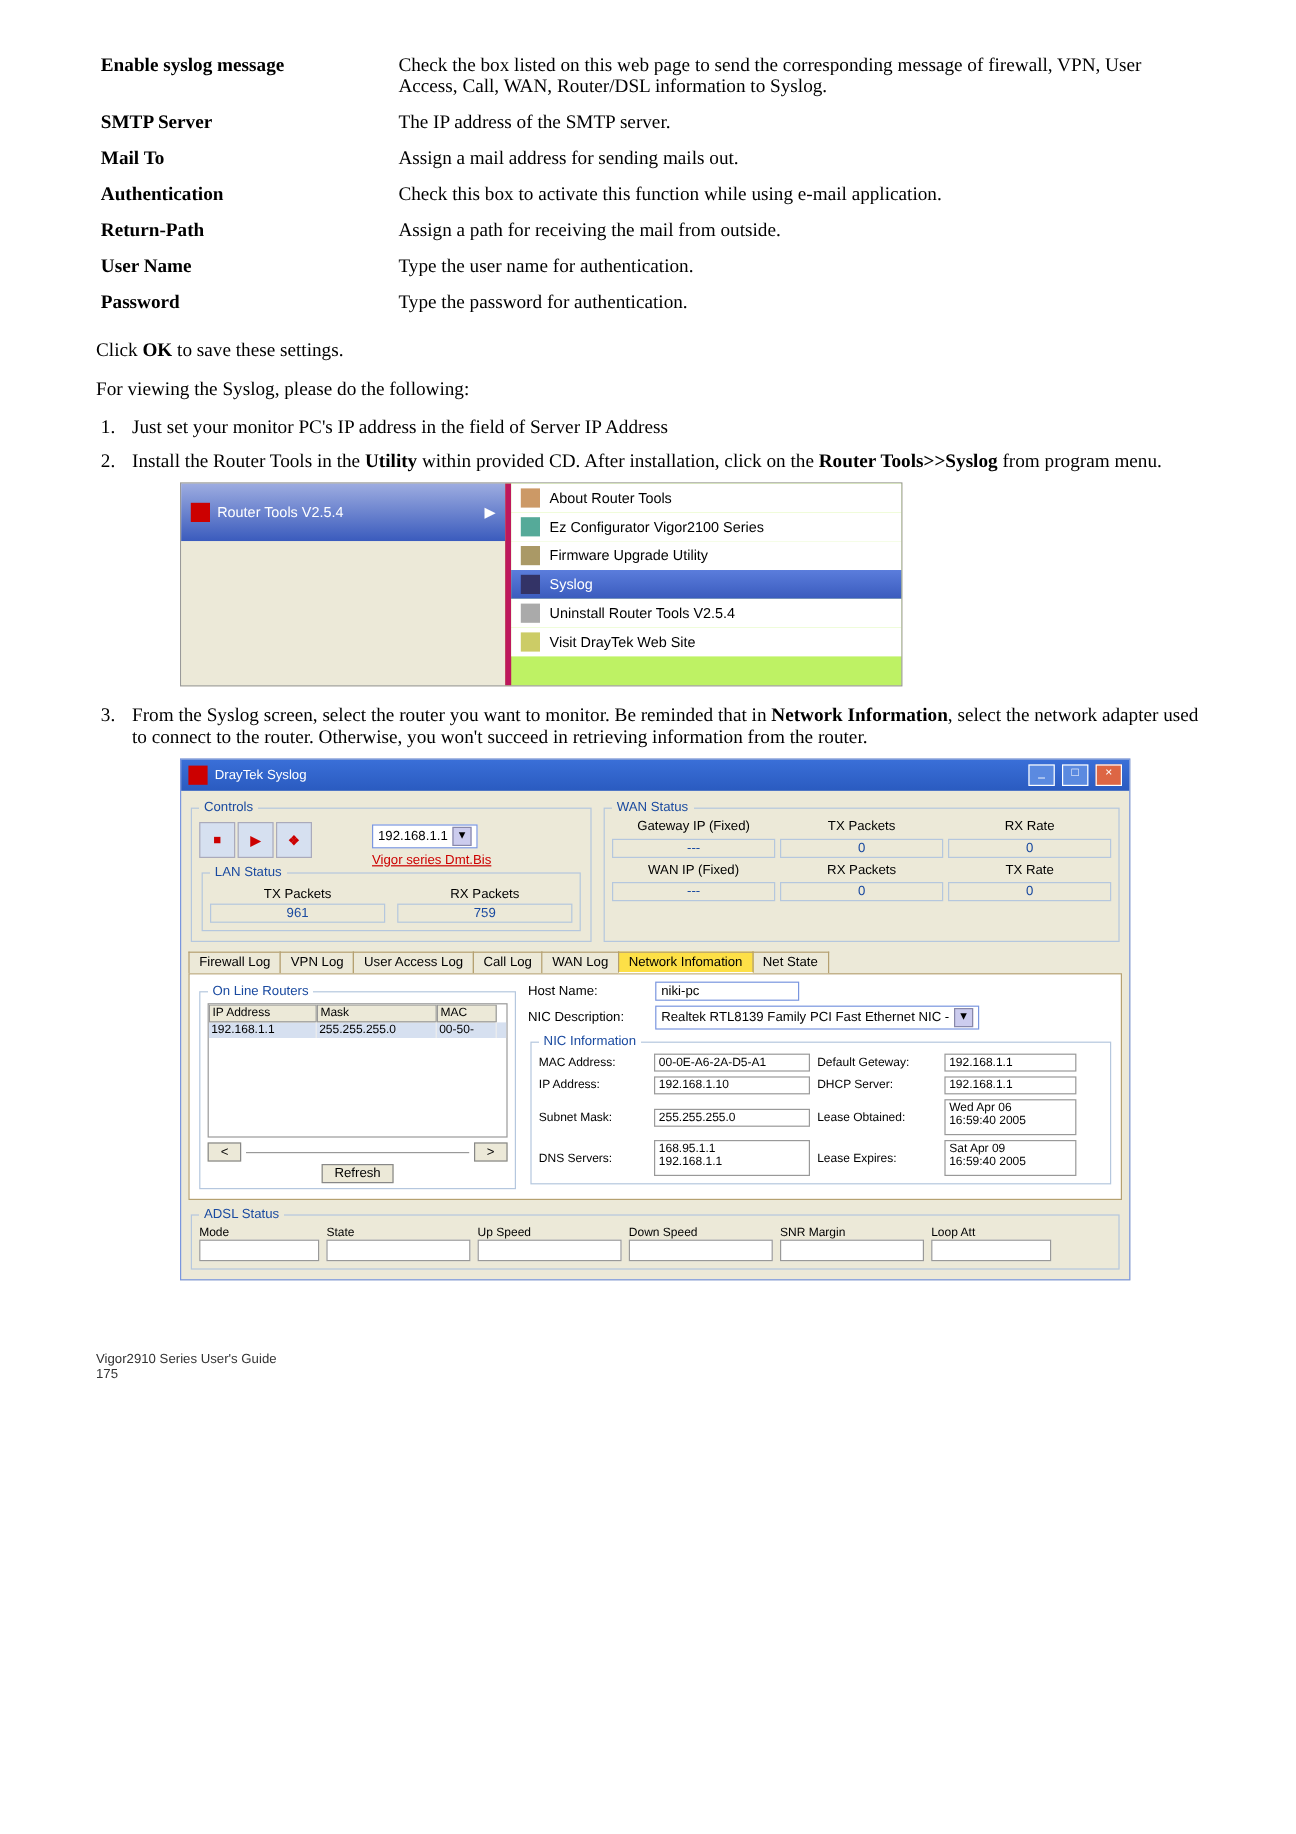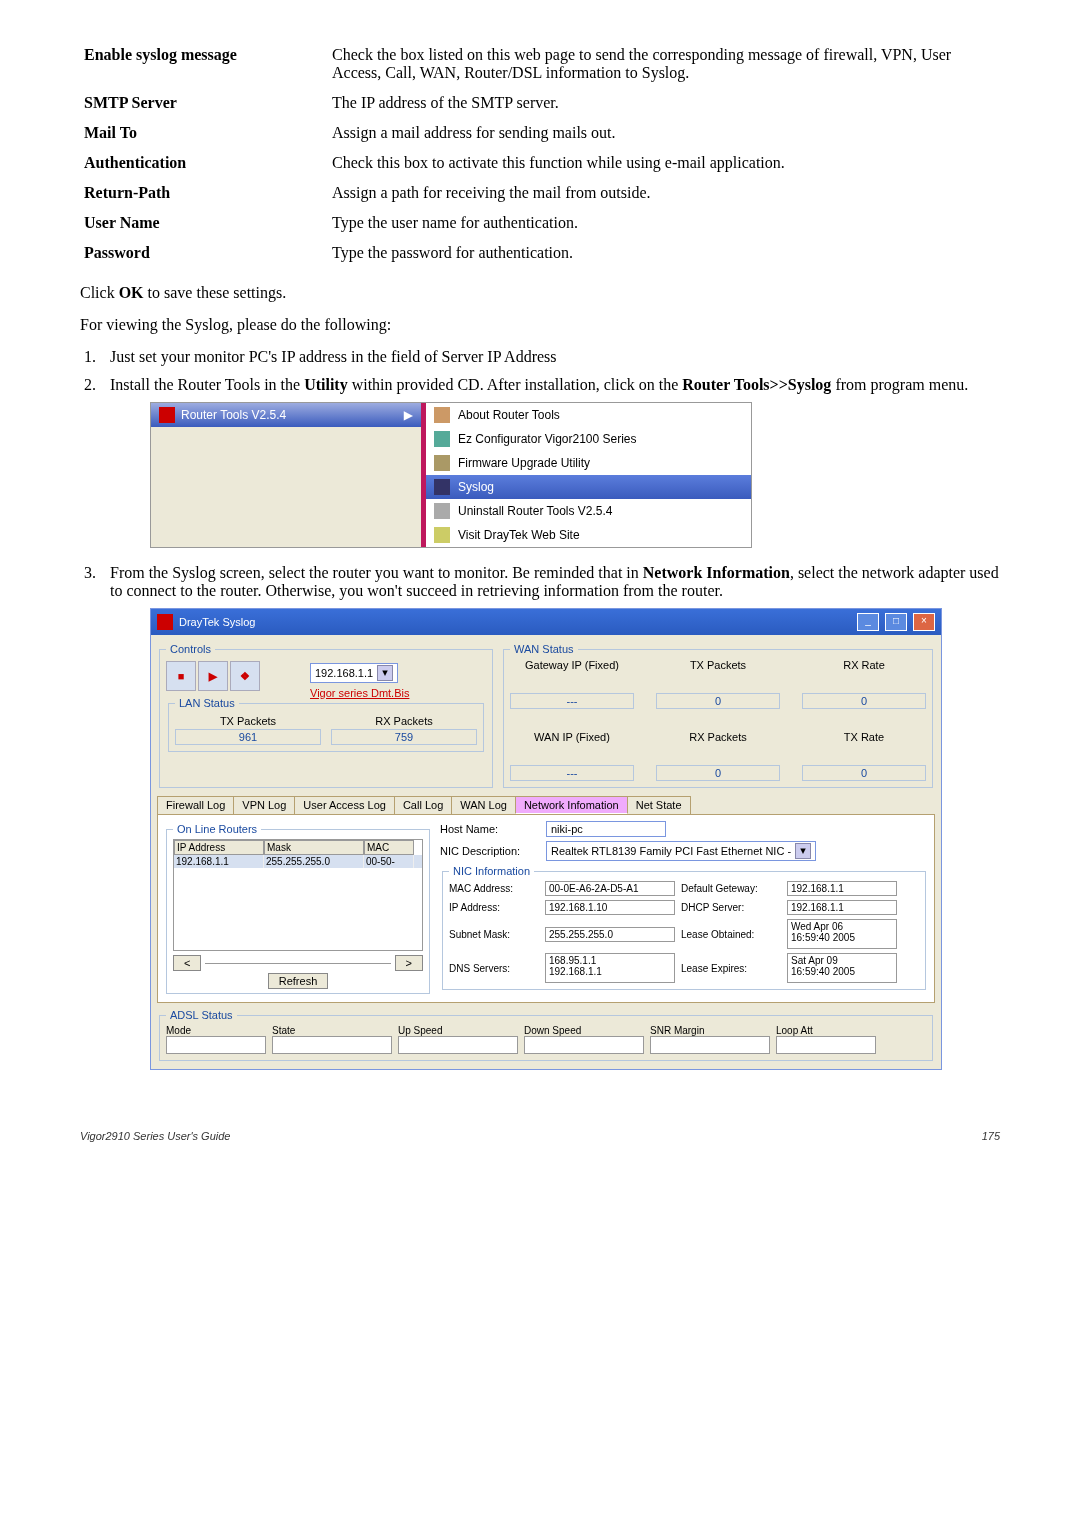--- a/index.html
+++ b/index.html
@@ -50,21 +50,21 @@
     width: 270px;
   }
   .menu-shot .right-col {
     flex: 1;
     background: #bef264;
     border-left: 5px solid #be185d;
   }
   .menu-title-bar {
     background: linear-gradient(#9dace0, #3a5bbd);
     color: #fff;
-    padding: 4px 8px;
+    padding: 16px 8px;
     display: flex;
     align-items: center;
     gap: 6px;
   }
   .menu-icon {
     width: 16px; height: 16px; background: #c00; display: inline-block;
   }
   .arrow-r {
     margin-left: auto;
     color: #fff;
@@ -137,37 +137,37 @@
     position: absolute; top: 8px; left: 150px;
   }
   .combo .dd { width: 14px; height: 14px; background: #cce; border: 1px solid #88a; text-align: center; line-height: 12px; }
   .prod-link { color: #c00; position: absolute; top: 32px; left: 150px; text-decoration: underline; }
   .lan-status { margin-top: 6px; }
   .lan-grid { display: flex; gap: 10px; margin-top: 2px; }
   .lan-cell { flex: 1; text-align: center; }
   .lan-cell .lbl { display: block; }
   .lan-cell .val { display: block; color: #1a4aa0; border: 1px solid #b5c7de; margin-top: 2px; padding: 1px; }
   .wan-box { flex: 1; }
-  .wan-grid { display: grid; grid-template-columns: 1fr 1fr 1fr; gap: 22px; text-align: center; }
+  .wan-grid { display: grid; grid-template-columns: 1fr 1fr 1fr; gap: 4px; text-align: center; }
   .wan-cell-lbl { }
   .wan-cell-val { color: #1a4aa0; border: 1px solid #b5c7de; padding: 1px; }
   .tabs {
     margin-top: 6px;
     display: flex;
     font-size: 11px;
   }
   .tab {
     border: 1px solid #b5a070;
     border-bottom: none;
     padding: 2px 8px;
     background: #ece9d8;
     margin-right: -1px;
   }
   .tab.active {
-    background: #f0abfc;
+    background: #fde047;
     border-bottom: 1px solid #fff;
     position: relative;
     z-index: 2;
   }
   .tab-pane {
     border: 1px solid #b5a070;
     padding: 6px;
     background: #fff;
     display: flex;
     gap: 8px;
@@ -208,22 +208,22 @@
     grid-template-columns: 100px 120px 120px 120px 120px 100px;
     gap: 6px; align-items: center; font-size: 10px;
   }
   .adsl-row .val { border: 1px solid #999; height: 16px; background: #fff; }
   .footer {
     margin-top: 60px;
     display: flex;
     justify-content: space-between;
     font-family: Arial, sans-serif;
     font-size: 11px;
-    font-style: italic;
     color: #333;
+    flex-direction: column;
   }
 </style>
 </head>
 <body>
 
 <table class="def-table">
   <tbody id="def-body">
       <tr>
         <td class="term">Enable syslog message</td>
         <td>Check the box listed on this web page to send the corresponding message of firewall, VPN, User Access, Call, WAN, Router/DSL information to Syslog.</td>

